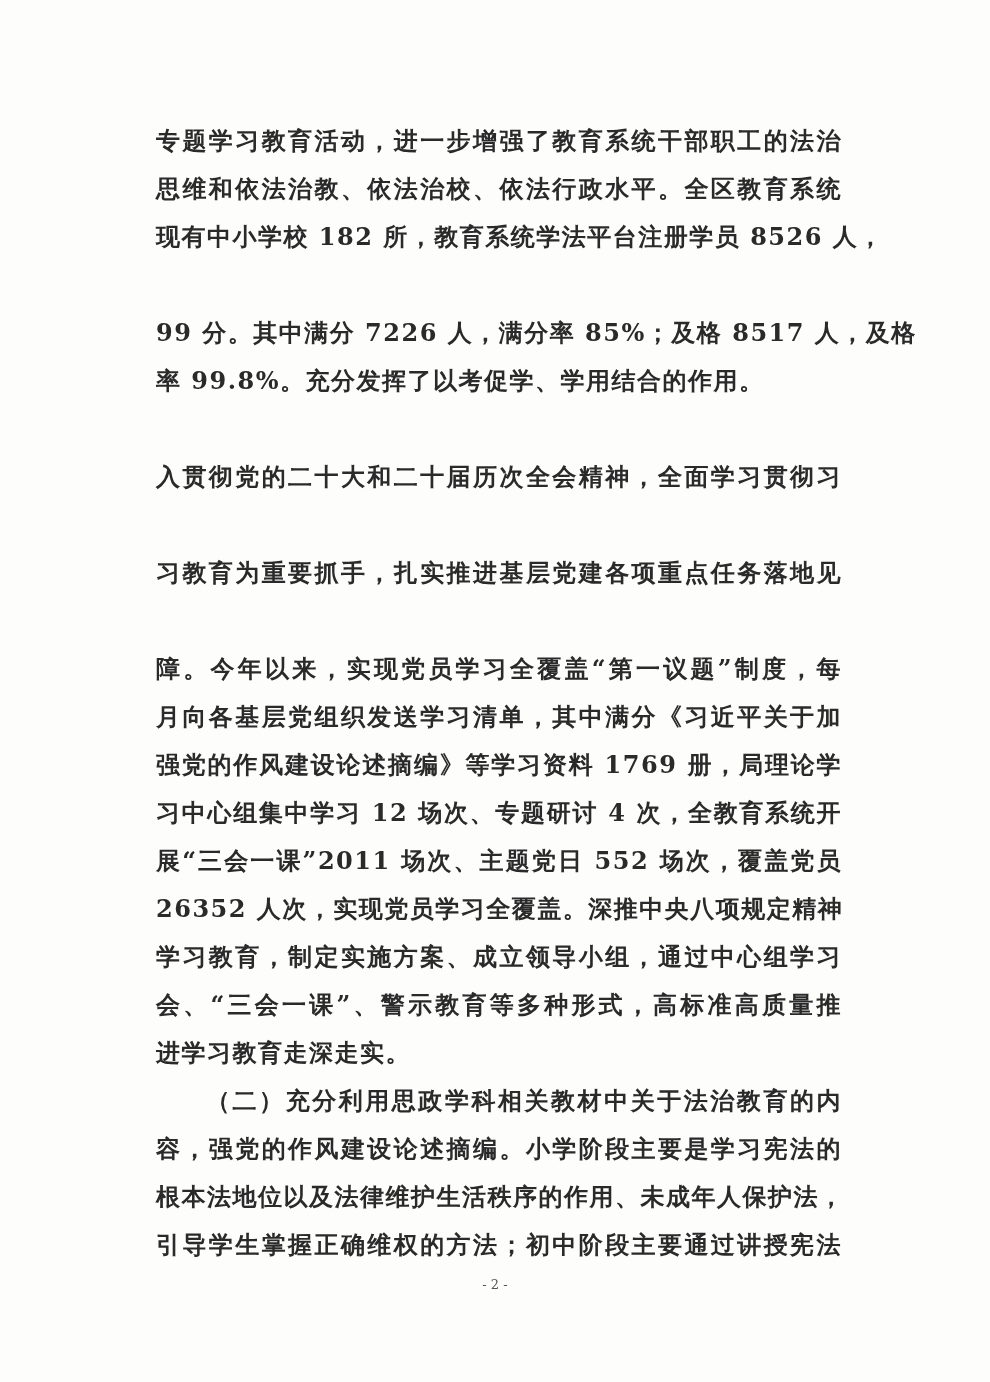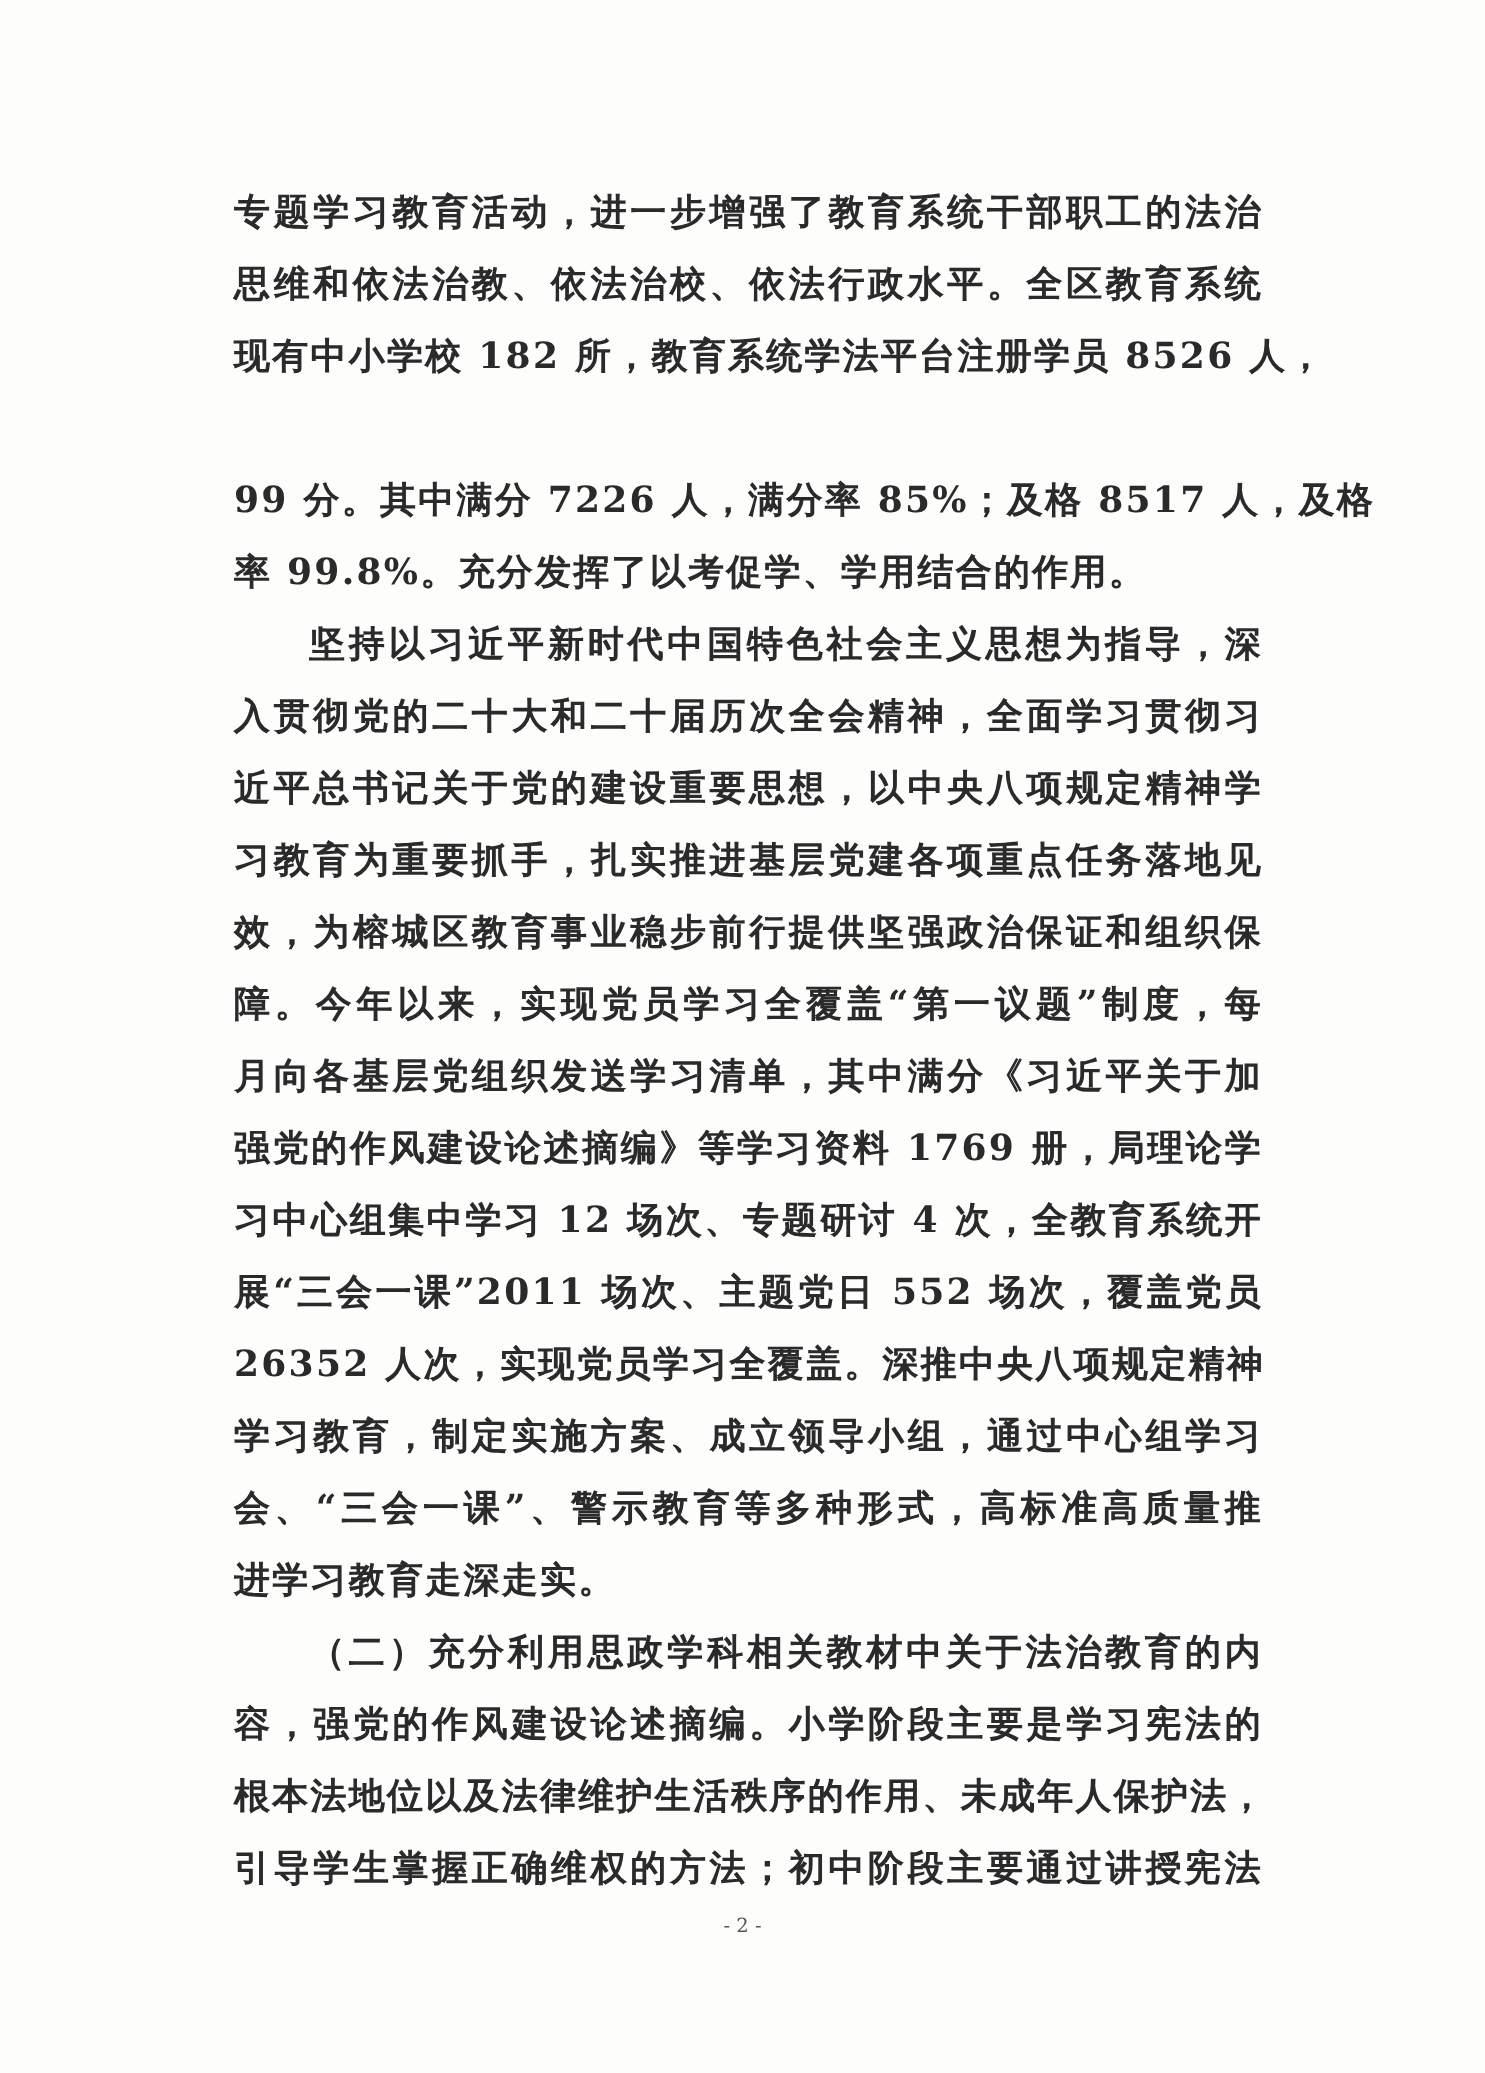--- a/index.html
+++ b/index.html
@@ -26,25 +26,22 @@
 <body>
 
 <div class="page">
 
   <div class="line" style="top:126px">专题学习教育活动，进一步增强了教育系统干部职工的法治</div>
   <div class="line" style="top:174px">思维和依法治教、依法治校、依法行政水平。全区教育系统</div>
   <div class="line" style="top:222px">现有中小学校 182 所，教育系统学法平台注册学员 8526 人，</div>
   <div class="line" style="top:318px">99 分。其中满分 7226 人，满分率 85%；及格 8517 人，及格</div>
   <div class="line last" style="top:366px">率 99.8%。充分发挥了以考促学、学用结合的作用。</div>
 
-  <div class="line" style="top:414px; left:206px; width:636px">坚持以习近平新时代中国特色社会主义思想为指导，深</div>
   <div class="line" style="top:462px">入贯彻党的二十大和二十届历次全会精神，全面学习贯彻习</div>
-  <div class="line" style="top:510px">近平总书记关于党的建设重要思想，以中央八项规定精神学</div>
   <div class="line" style="top:558px">习教育为重要抓手，扎实推进基层党建各项重点任务落地见</div>
-  <div class="line" style="top:606px">效，为榕城区教育事业稳步前行提供坚强政治保证和组织保</div>
   <div class="line" style="top:654px">障。今年以来，实现党员学习全覆盖“第一议题”制度，每</div>
   <div class="line" style="top:702px">月向各基层党组织发送学习清单，其中满分《习近平关于加</div>
   <div class="line" style="top:750px">强党的作风建设论述摘编》等学习资料 1769 册，局理论学</div>
   <div class="line" style="top:798px">习中心组集中学习 12 场次、专题研讨 4 次，全教育系统开</div>
   <div class="line" style="top:846px">展“三会一课”2011 场次、主题党日 552 场次，覆盖党员</div>
   <div class="line" style="top:894px">26352 人次，实现党员学习全覆盖。深推中央八项规定精神</div>
   <div class="line" style="top:942px">学习教育，制定实施方案、成立领导小组，通过中心组学习</div>
   <div class="line" style="top:990px">会、“三会一课”、警示教育等多种形式，高标准高质量推</div>
   <div class="line last" style="top:1038px">进学习教育走深走实。</div>
 

